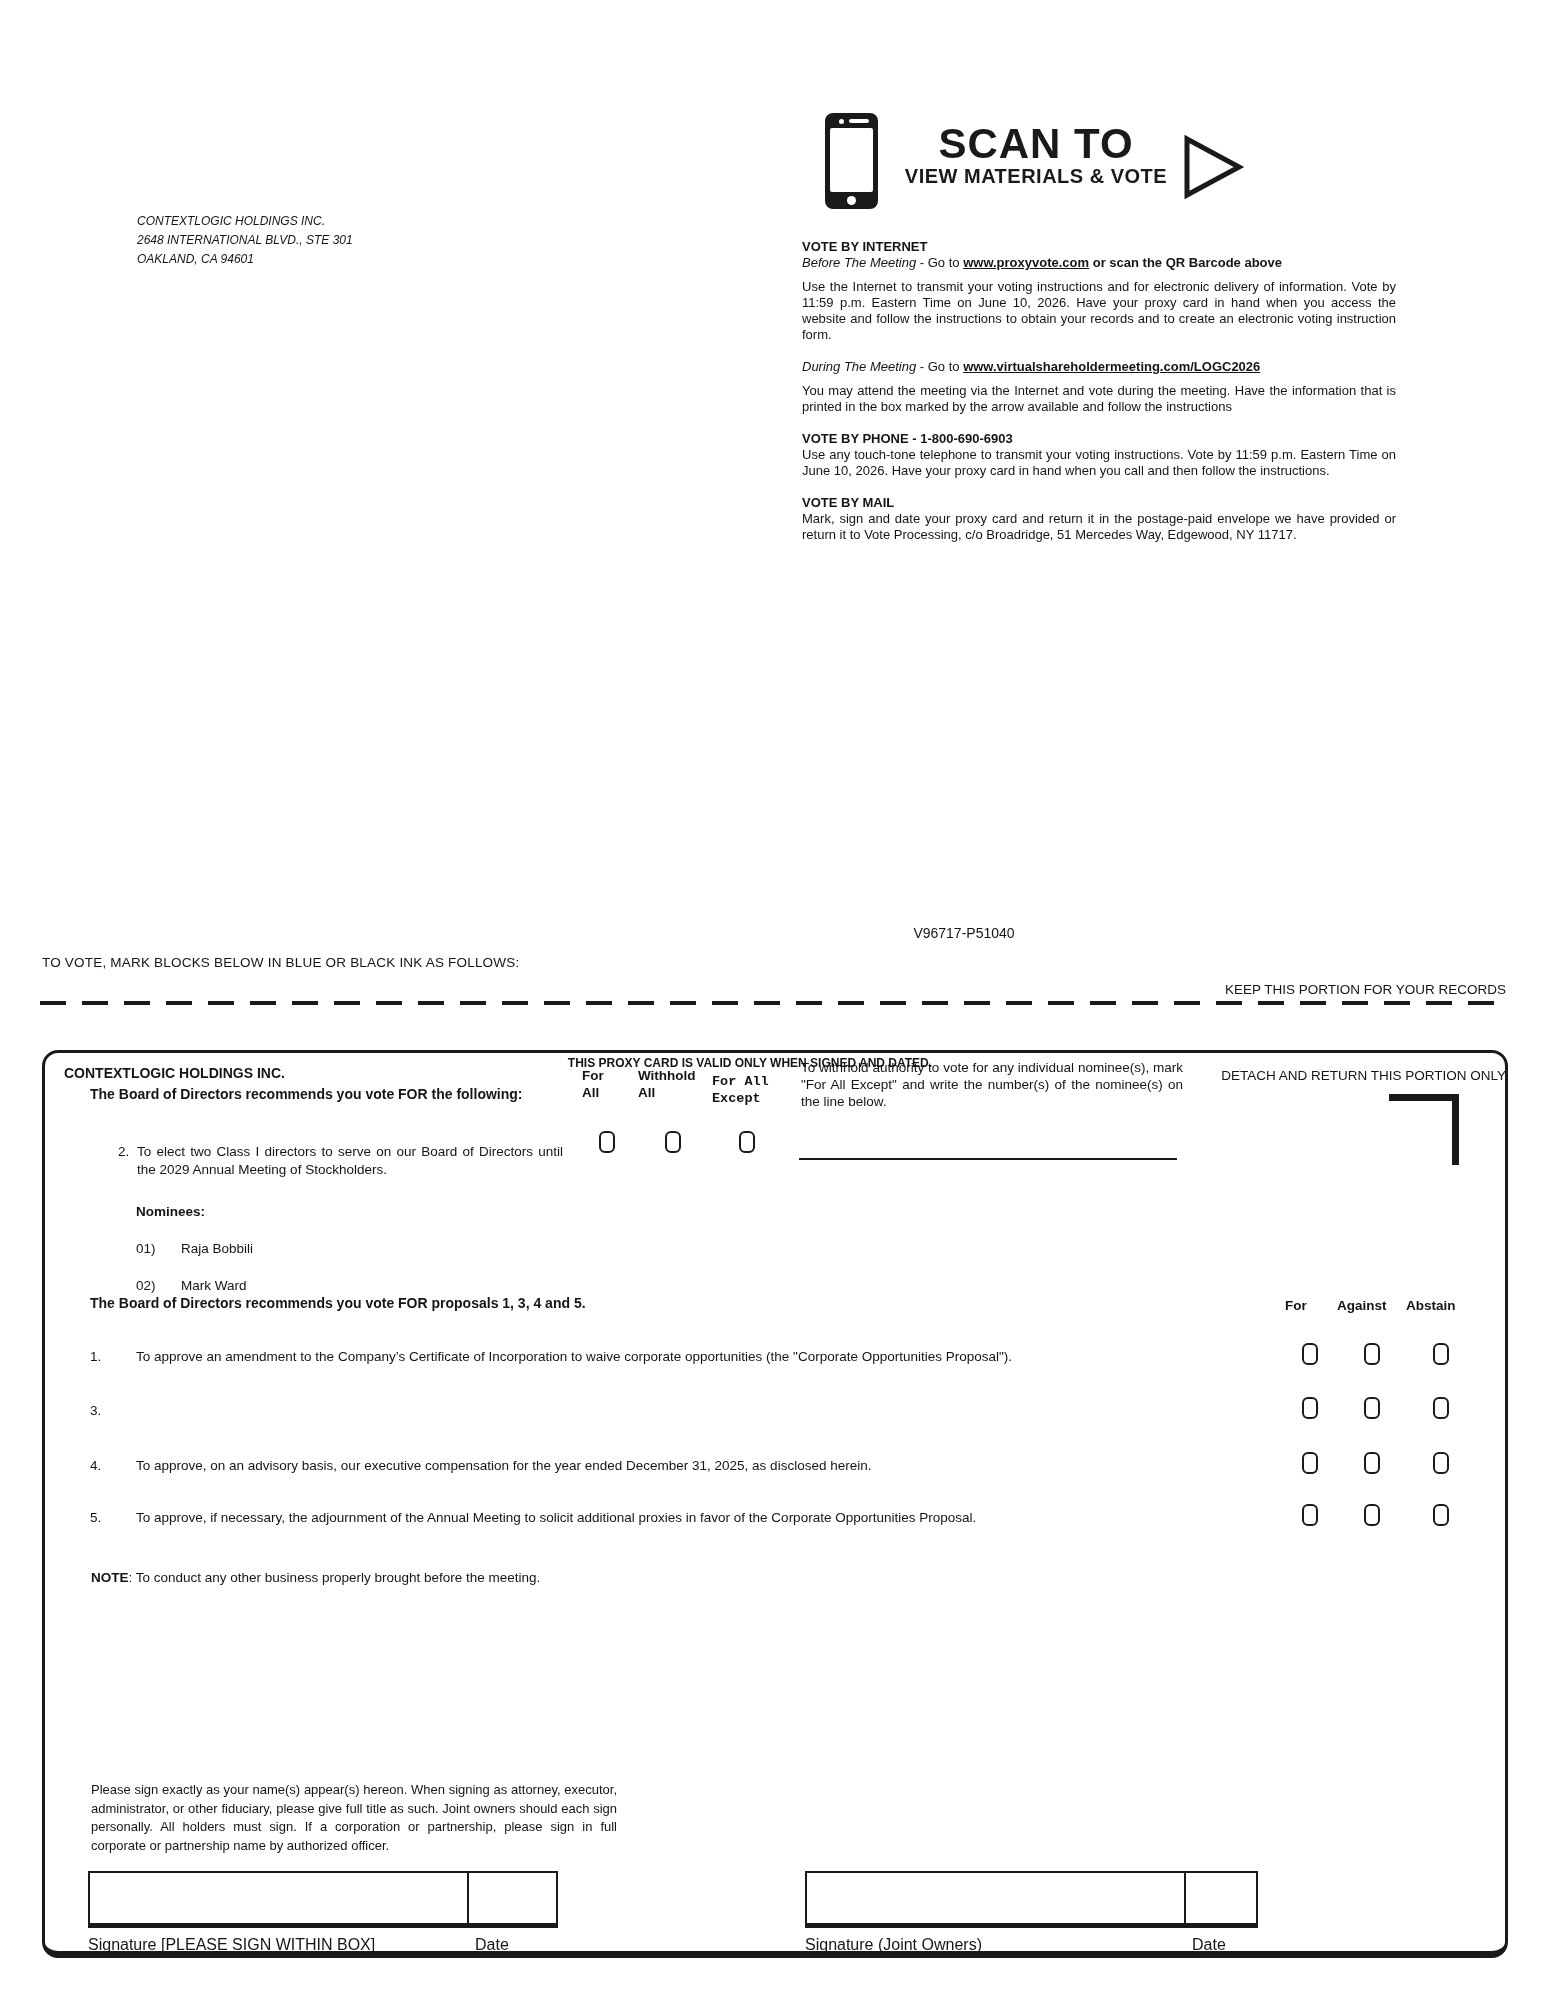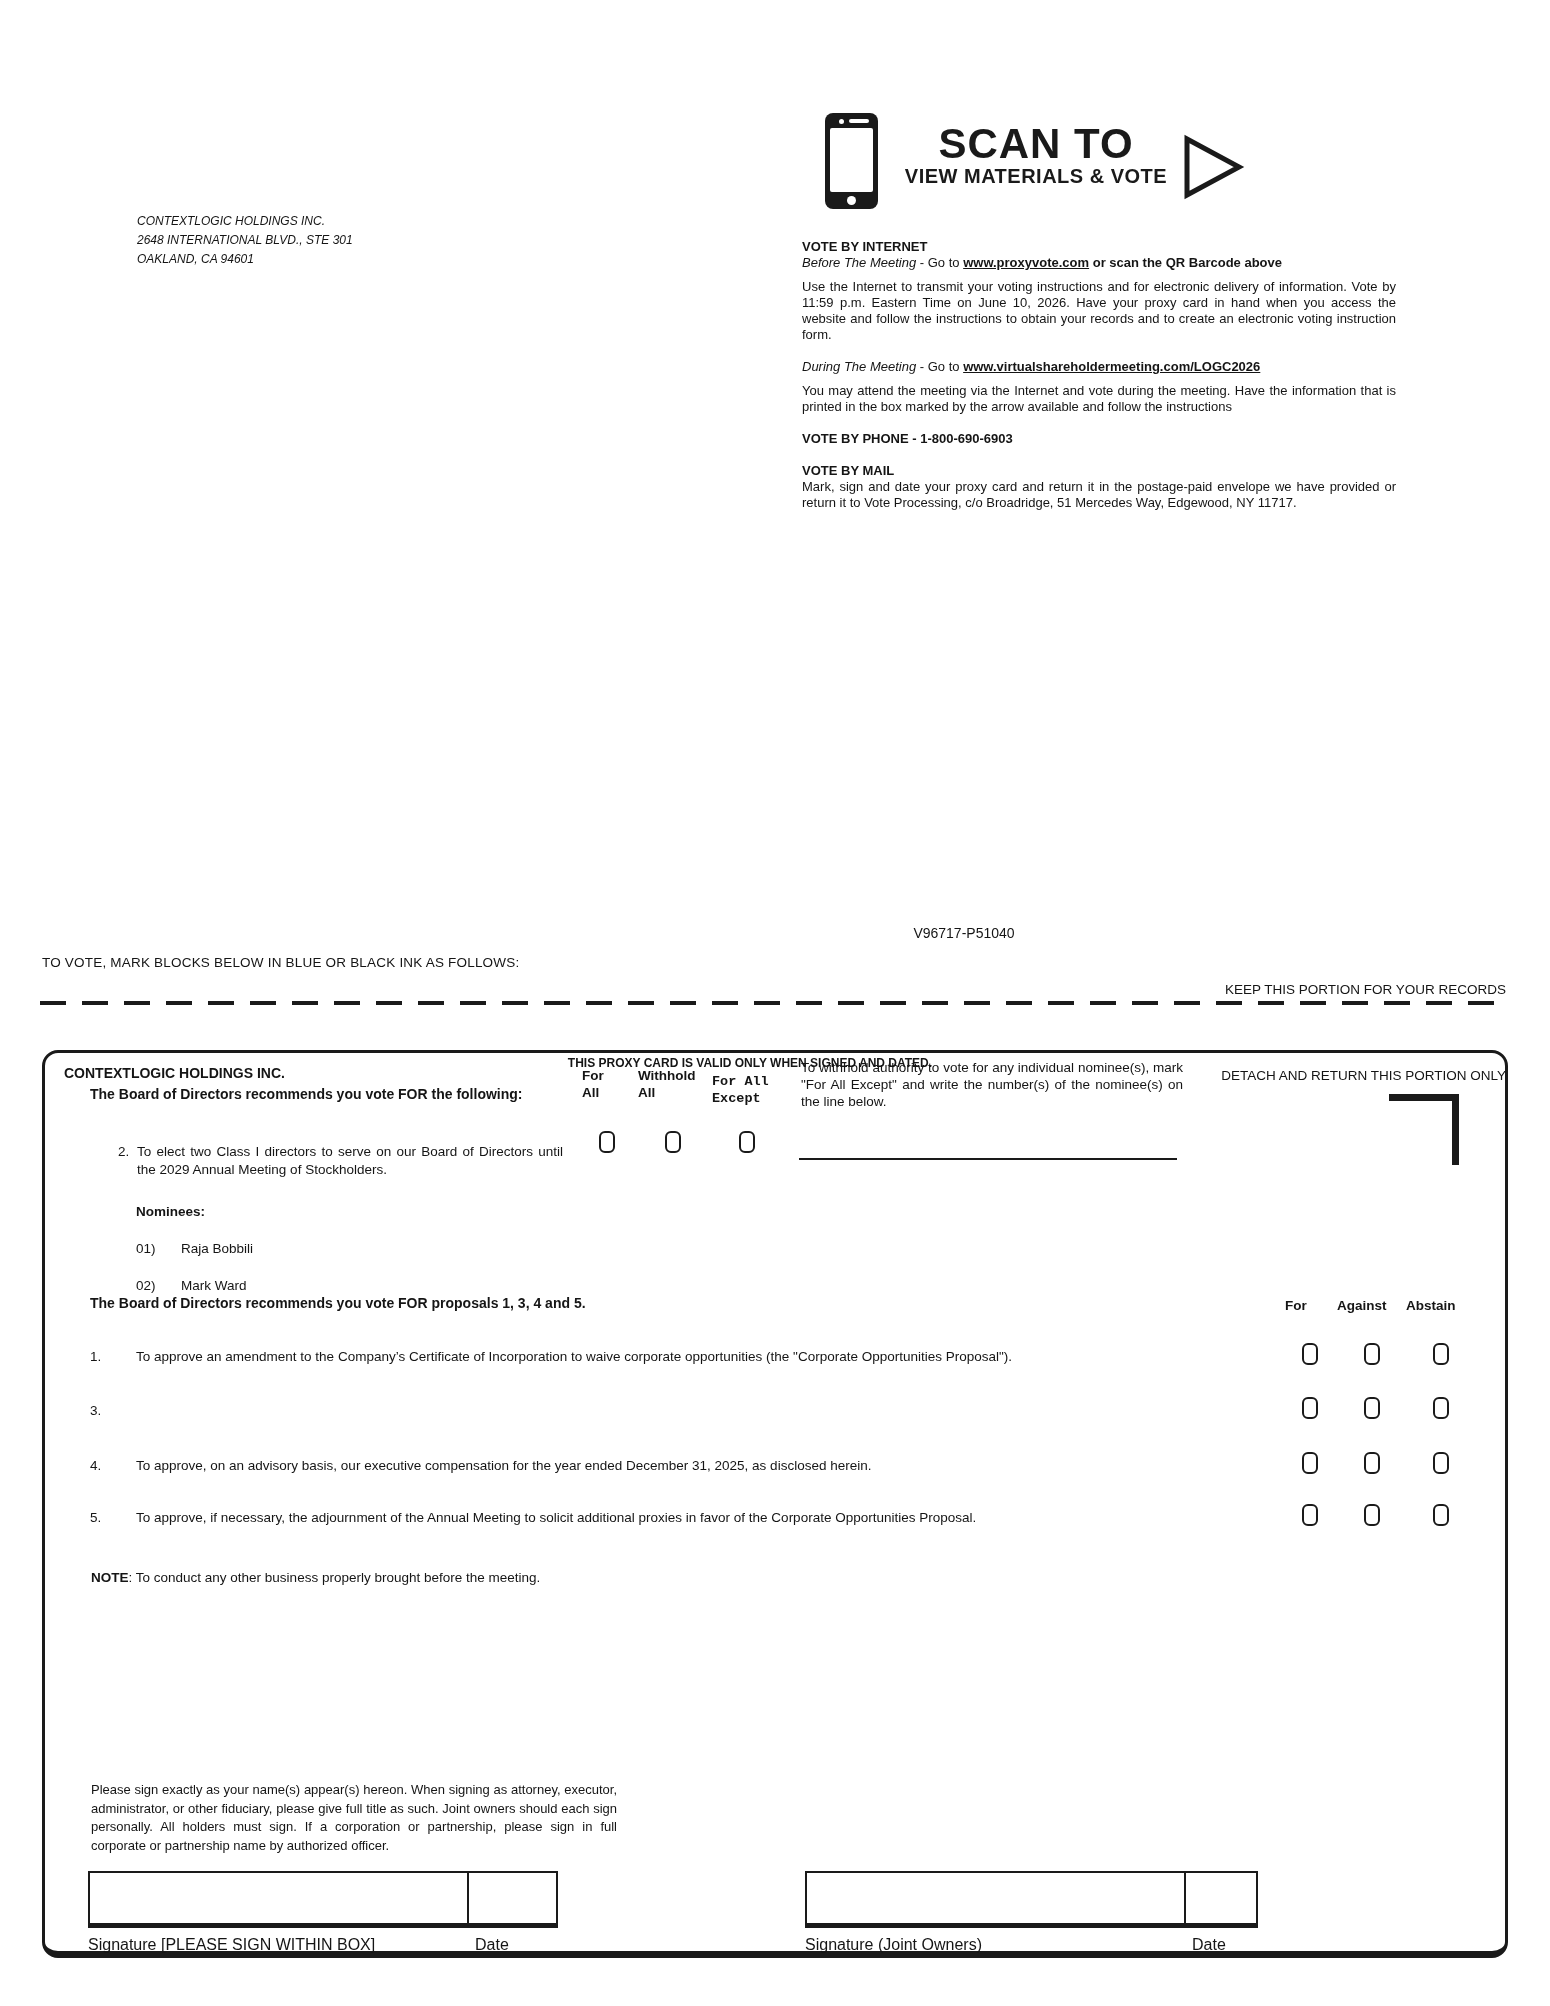--- a/index.html
+++ b/index.html
@@ -107,20 +107,21 @@
     <div class="vtitle">VOTE BY INTERNET</div>
     <div>
       <span class="i">Before The Meeting</span><span> - Go to </span><span class="b u">www.proxyvote.com</span><span class="b"> or scan the QR Barcode above</span>
     </div>
     <p>Use the Internet to transmit your voting instructions and for electronic delivery of information. Vote by 11:59 p.m. Eastern Time on June 10, 2026. Have your proxy card in hand when you access the website and follow the instructions to obtain your records and to create an electronic voting instruction form.</p>
     <div class="gap">
       <span class="i">During The Meeting</span><span> - Go to </span><span class="b u">www.virtualshareholdermeeting.com/LOGC2026</span>
     </div>
     <p>You may attend the meeting via the Internet and vote during the meeting. Have the information that is printed in the box marked by the arrow available and follow the instructions</p>
     <div class="vtitle gap">VOTE BY PHONE - 1-800-690-6903</div>
+    <p style="margin-top:0;">Use any touch-tone telephone to transmit your voting instructions. Vote by 11:59 p.m. Eastern Time on June 10, 2026. Have your proxy card in hand when you call and then follow the instructions.</p>
     <div class="vtitle gap">VOTE BY MAIL</div>
     <p style="margin-top:0;">Mark, sign and date your proxy card and return it in the postage-paid envelope we have provided or return it to Vote Processing, c/o Broadridge, 51 Mercedes Way, Edgewood, NY 11717.</p>
   </div>
 
   <div class="abs tovote">TO VOTE, MARK BLOCKS BELOW IN BLUE OR BLACK INK AS FOLLOWS:</div>
   <div class="abs ctrlnum">V96717-P51040</div>
   <div class="abs keep">KEEP THIS PORTION FOR YOUR RECORDS</div>
   <div class="abs dashline"></div>
   <div class="abs detach">DETACH AND RETURN THIS PORTION ONLY</div>
   <div class="abs validnote">THIS PROXY CARD IS VALID ONLY WHEN SIGNED AND DATED.</div>

